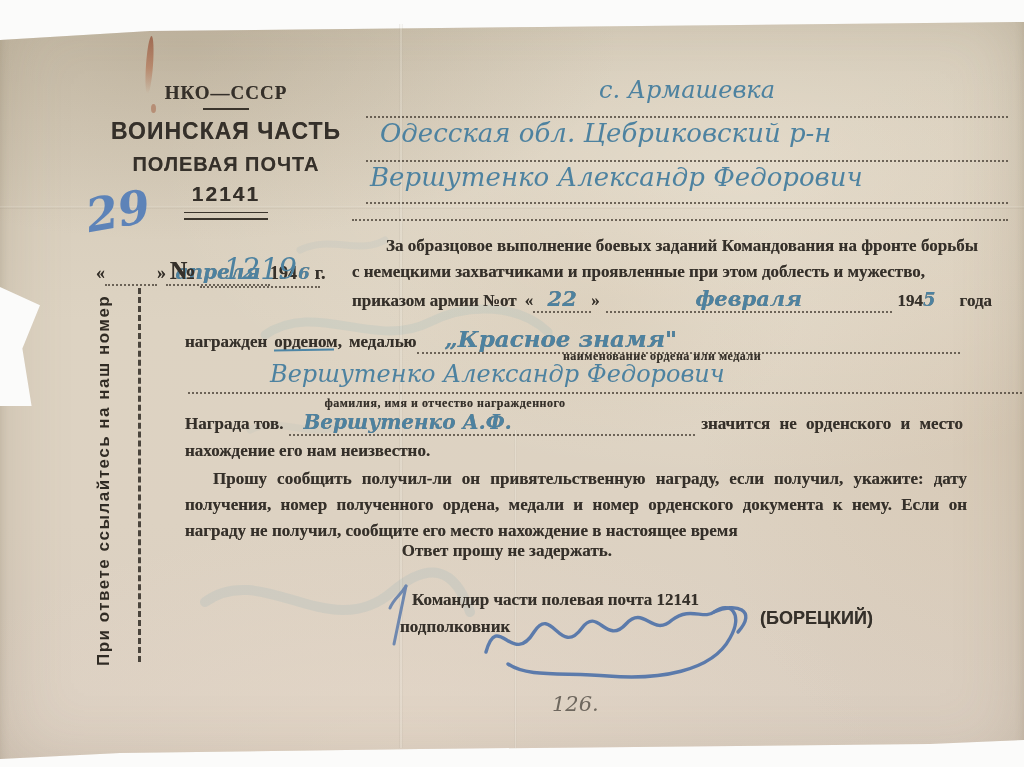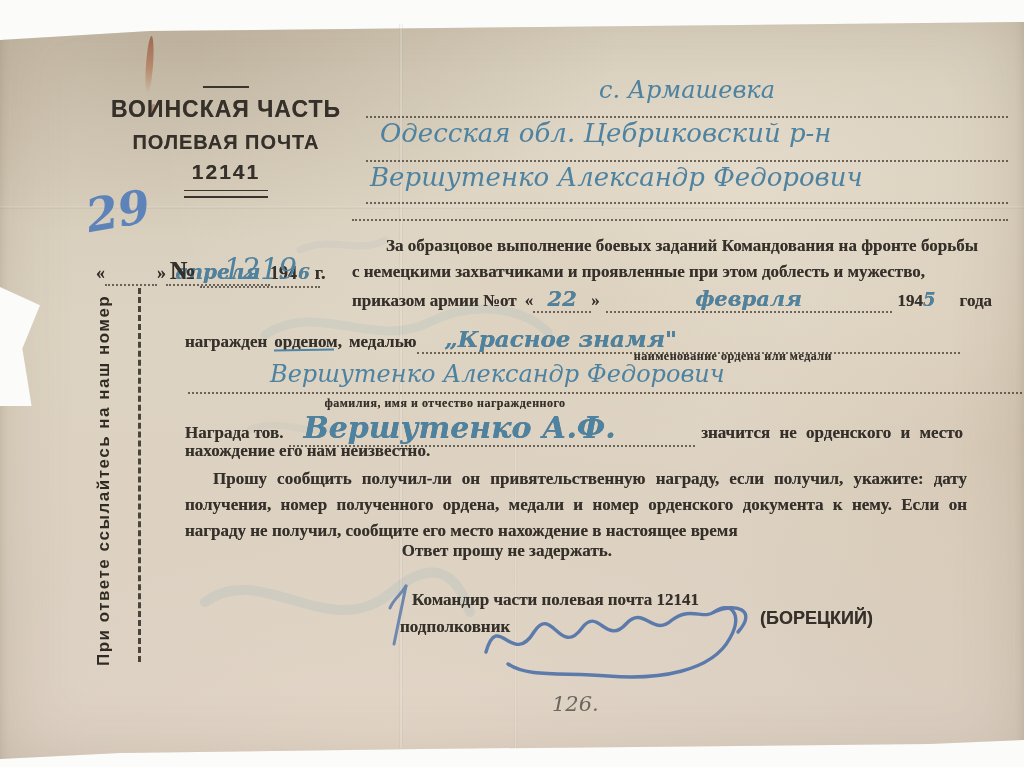--- a/index.html
+++ b/index.html
@@ -82,20 +82,21 @@
 <svg class="abs" style="left:0;top:0;" width="1024" height="767">
   <g fill="none" stroke="#7ba8b8" stroke-linecap="round">
     <path d="M265,335 C315,300 375,350 430,322 C470,302 520,305 548,332" stroke-width="9" opacity="0.14"></path>
     <path d="M205,602 C262,560 330,645 392,592 C430,560 455,568 470,612" stroke-width="10" opacity="0.15"></path>
     <path d="M300,250 C330,235 360,255 385,240" stroke-width="7" opacity="0.10"></path>
     <path d="M250,430 C280,415 310,440 340,425" stroke-width="7" opacity="0.08"></path>
   </g>
 </svg>
 
 <div class="abs hdr print sans">
+  <div class="org" style="font-family:'Liberation Serif',serif;">НКО—СССР</div>
   <div class="rule-sm"></div>
   <div class="l1">ВОИНСКАЯ ЧАСТЬ</div>
   <div class="l2">ПОЛЕВАЯ ПОЧТА</div>
   <div class="num">12141</div>
   <div class="rule-dbl"></div>
 </div>
 
 <div class="abs big-day hw">29</div>
 
 <div class="abs date-row print row" style="white-space:nowrap;">
@@ -153,31 +154,31 @@
 </div>
 
 <div class="abs row print" style="left:185px;top:325px;width:775px;font-size:17px;font-weight:bold;">
   <span>награжден</span>
   <span class="uline-blue" style="margin-left:7px;">орденом,</span>
   <span style="margin-left:7px;">медалью</span>
   <span class="slot" style="flex:1;text-align:left;padding-left:28px;">
     <span class="hw" style="font-size:23px;">„Красное знамя"</span>
   </span>
 </div>
-<div class="abs print cap" style="left:492px;top:349px;width:340px;text-align:right;">наименование ордена или медали</div>
+<div class="abs print cap" style="left:492px;top:349px;width:340px;text-align:center;">наименование ордена или медали</div>
 
 <div class="abs slot" style="left:188px;top:360px;width:768px;text-align:left;padding-left:82px;height:32px;">
   <span class="hw" style="font-size:24px;white-space:nowrap;">Вершутенко Александр Федорович</span>
 </div>
 <div class="abs print cap" style="left:300px;top:396px;width:290px;text-align:center;">фамилия, имя и отчество награжденного</div>
 
 <div class="abs row print" style="left:185px;top:410px;width:778px;font-size:17px;font-weight:bold;">
   <span style="white-space:nowrap;">Награда тов.</span>
   <span class="slot" style="flex:1;margin:0 6px;text-align:left;padding-left:14px;">
-    <span class="hw" style="font-size:30px;">Вершутенко А.Ф.</span>
+    <span class="hw" style="font-size:20px;">Вершутенко А.Ф.</span>
   </span>
   <span style="white-space:nowrap;word-spacing:5px;">значится не орденского и место</span>
 </div>
 <div class="abs print body-text" style="left:185px;top:438px;width:780px;text-align:left;">нахождение его нам неизвестно.</div>
 
 <div class="abs print body-text" style="left:185px;top:466px;width:782px;text-indent:28px;">Прошу сообщить получил-ли он привятельственную награду, если получил, укажите: дату получения, номер полученного ордена, медали и номер орденского документа к нему. Если он награду не получил, сообщите его место нахождение в настоящее время</div>
 
 <div class="abs print body-text" style="left:212px;top:538px;width:400px;text-align:right;">Ответ прошу не задержать.</div>
 
 <div class="abs print" style="left:412px;top:590px;font-size:17px;font-weight:bold;">Командир части полевая почта 12141</div>

